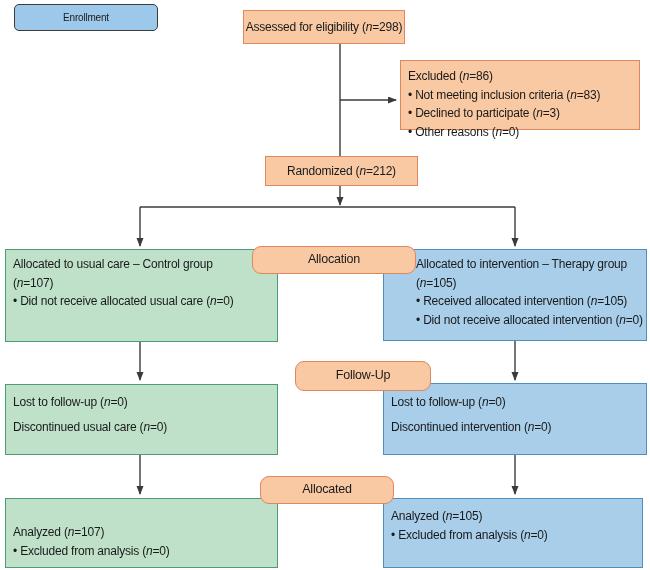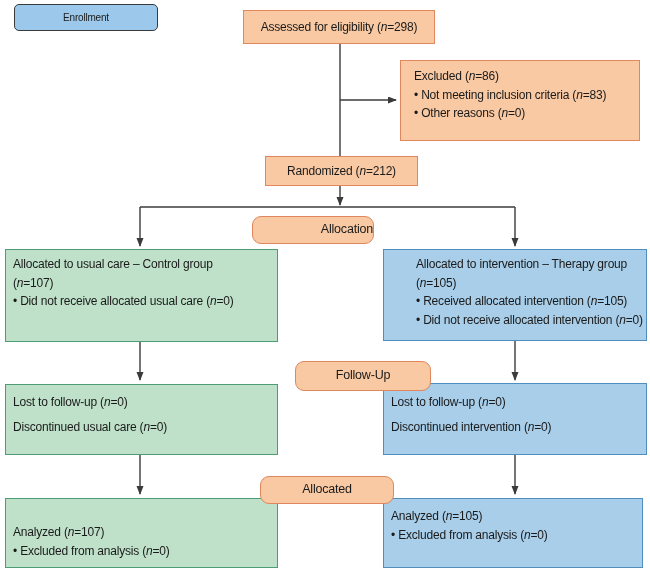--- a/index.html
+++ b/index.html
@@ -24,24 +24,24 @@
     font-size:12.5px;
   }
   .pad{padding:5px 4px 4px 7px;}
   .box-title{white-space:nowrap;}
   ul.bullets{margin:0;padding:0;list-style:none;}
   ul.bullets li{white-space:nowrap;}
   ul.bullets li::before{content:"• ";}
   .line2{margin-top:6px;}
   
   #enrollment{left:14px;top:4px;width:144px;height:27px;}
-  #assessed{left:243px;top:10px;width:192px;height:34px;}
-  #excluded{left:400px;top:60px;width:240px;height:81px;padding:6px 4px 4px 13px;}
+  #assessed{left:243px;top:10px;width:162px;height:34px;}
+  #excluded{left:400px;top:60px;width:240px;height:70px;padding:6px 4px 4px 7px;}
   #randomized{left:265px;top:156px;width:153px;height:30px;}
-  #label-allocation{left:252px;top:216px;width:122px;height:28px;justify-content:flex-end;}
+  #label-allocation{left:252px;top:246px;width:164px;height:28px;}
   #ctrl-alloc{left:5px;top:249px;width:273px;height:93px;}
   #int-alloc{left:383px;top:249px;width:264px;height:92px;padding-left:32px;}
   #label-followup{left:258px;top:361px;width:136px;height:30px;margin-left:37px;}
   #ctrl-follow{left:5px;top:384px;width:273px;height:71px;padding-top:8px;}
   #int-follow{left:383px;top:383px;width:264px;height:72px;padding-top:9px;}
   #label-analysis{left:260px;top:476px;width:134px;height:28px;}
   #ctrl-analysis{left:5px;top:498px;width:273px;height:70px;padding-top:24px;}
   #int-analysis{left:383px;top:498px;width:260px;height:70px;padding-top:8px;}
 </style>
 </head>
@@ -72,20 +72,21 @@
   </div>
 
   <div id="assessed" class="box orange center">
     <span>Assessed for eligibility (<i>n</i>=298)</span>
   </div>
 
   <div id="excluded" class="box orange">
     <div class="box-title">Excluded (<i>n</i>=86)</div>
     <ul class="bullets">
       <li>Not meeting inclusion criteria (<i>n</i>=83)</li>
+      <li>Declined to participate (<i>n</i>=3)</li>
       <li>Other reasons (<i>n</i>=0)</li>
     </ul>
   </div>
 
   <div id="randomized" class="box orange center">
     <span>Randomized (<i>n</i>=212)</span>
   </div>
 
   <div id="label-allocation" class="box orange stage">
     <span>Allocation</span>

